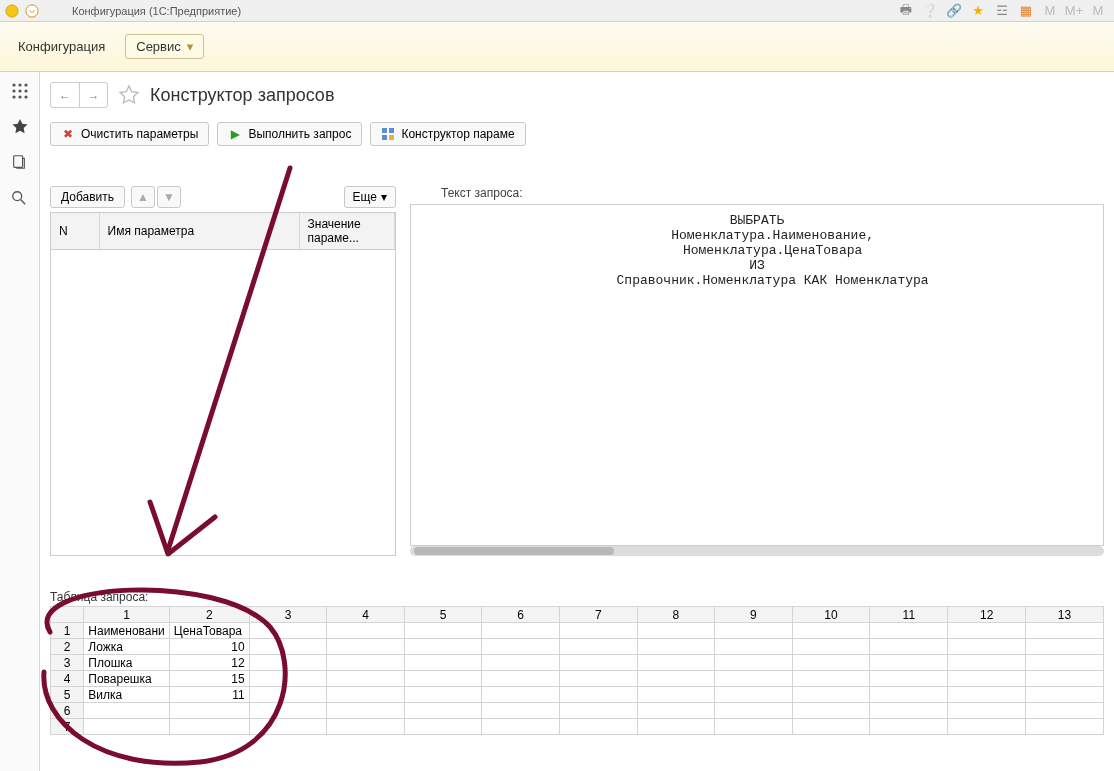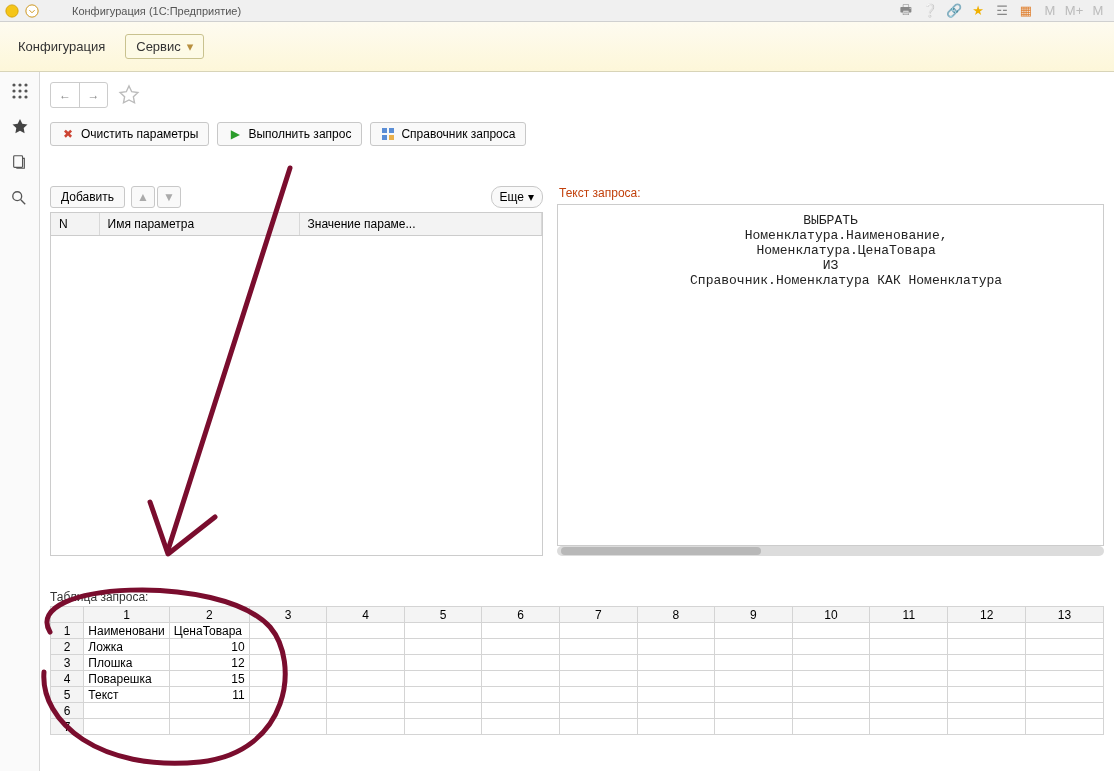--- a/index.html
+++ b/index.html
@@ -125,21 +125,21 @@
 .red-x { color: #cc4433; }
 .green-play { color: #2a9c2a; }
 .blue-cfg { color: #3a6fcc; }
 
 
 .split-area {
   display: flex;
   gap: 14px;
   height: 370px;
 }
-.left-pane { width: 493px; display: flex; flex-direction: column; }
+.left-pane { width: 346px; display: flex; flex-direction: column; }
 .right-pane { flex: 1; display: flex; flex-direction: column; }
 
 .param-toolbar {
   display: flex;
   align-items: center;
   gap: 6px;
   margin-bottom: 4px;
 }
 .small-btn {
   border: 1px solid #c8c8c8;
@@ -157,21 +157,21 @@
   border-radius: 3px;
   display: flex; align-items: center; justify-content: center;
   color: #aaa;
   cursor: pointer;
 }
 .spacer { flex: 1; }
 .more-btn {
   border: 1px solid #c8c8c8;
   background: #f9f9f9;
   padding: 3px 8px;
-  border-radius: 10px;
+  border-radius: 3px;
   cursor: pointer;
   font-size: 12px;
   display: flex; align-items: center; gap: 4px;
 }
 
 .param-table {
   border: 1px solid #ccc;
   flex: 1;
   background: #fff;
 }
@@ -181,21 +181,21 @@
   border-bottom: 1px solid #ccc;
   font-weight: normal;
   text-align: left;
   padding: 4px 8px;
   font-size: 12px;
 }
 .param-table table { width: 100%; border-collapse: collapse; }
 .param-table th:nth-child(1){ width: 48px; }
 .param-table th:nth-child(2){ width: 200px; }
 
-.query-label { font-size: 12px; color: #c2410c; margin-bottom: 4px; padding-left: 2px; }
+.query-label { font-size: 12px; color: #404040; margin-bottom: 4px; padding-left: 2px; margin-left: 29px; }
 .query-box {
   border: 1px solid #ccc;
   flex: 1;
   background: #fff;
   padding: 8px 12px;
   font-family: "Courier New", monospace;
   font-size: 13px;
   white-space: pre;
   overflow: auto;
   color: #222;
@@ -330,41 +330,42 @@
     <div class="header-row">
       <div class="nav-btns">
         <div class="nav-btn">←</div>
         <div class="nav-btn">→</div>
       </div>
       <span class="star-icon">
         <svg viewBox="0 0 22 22" width="22" height="22">
             <path d="M11 2l2.7 5.7 6.2.8-4.5 4.3 1.1 6L11 16l-5.5 2.8 1.1-6L2.1 8.5l6.2-.8z" fill="none" stroke="#bbb" stroke-width="1.4"></path>
           </svg>
       </span>
+      <h1 class="page-title">Конструктор запросов</h1>
     </div>
 
     <div class="action-row">
       <button class="action-btn">
         <span class="btn-icon red-x">✖</span>
         <span>Очистить параметры</span>
       </button>
       <button class="action-btn">
         <span class="btn-icon green-play">▶</span>
         <span>Выполнить запрос</span>
       </button>
       <button class="action-btn">
         <span class="btn-icon blue-cfg">
           <svg viewBox="0 0 14 14" width="14" height="14">
               <rect x="1" y="1" width="5" height="5" fill="#5b8ed6"></rect>
               <rect x="8" y="1" width="5" height="5" fill="#5b8ed6"></rect>
               <rect x="1" y="8" width="5" height="5" fill="#5b8ed6"></rect>
               <rect x="8" y="8" width="5" height="5" fill="#eab04a"></rect>
             </svg>
         </span>
-        <span>Справочник запроса</span>
+        <span>Конструктор параме</span>
       </button>
     </div>
 
     <div class="split-area">
 
       <div class="left-pane">
         <div class="param-toolbar">
           <button class="small-btn">Добавить</button>
           <div class="arrow-btns">
             <div class="arrow-btn">▲</div>
@@ -483,21 +484,21 @@
               <td></td>
               <td></td>
               <td></td>
               <td></td>
               <td></td>
               <td></td>
               <td></td>
             </tr>
             <tr>
               <th class="rowhead">5</th>
-              <td>Текст</td>
+              <td>Вилка</td>
               <td class="num">11</td>
               <td></td>
               <td></td>
               <td></td>
               <td></td>
               <td></td>
               <td></td>
               <td></td>
               <td></td>
               <td></td>

